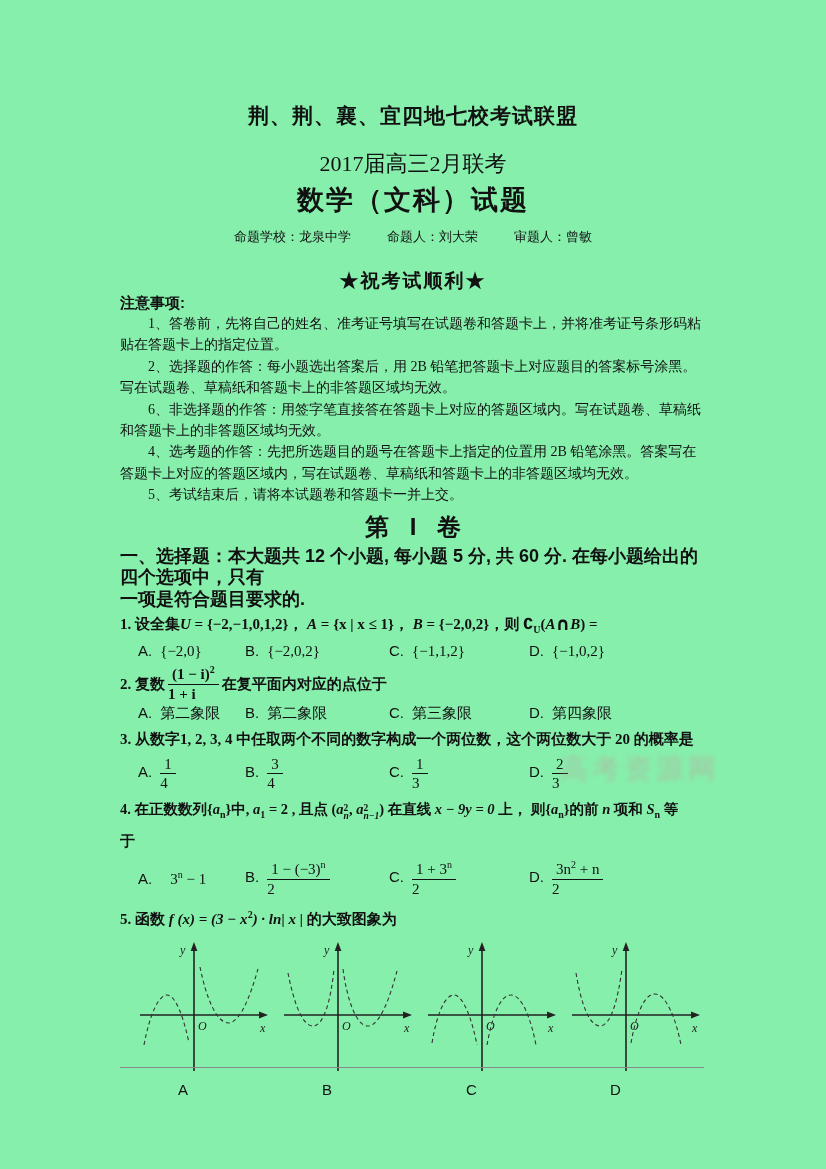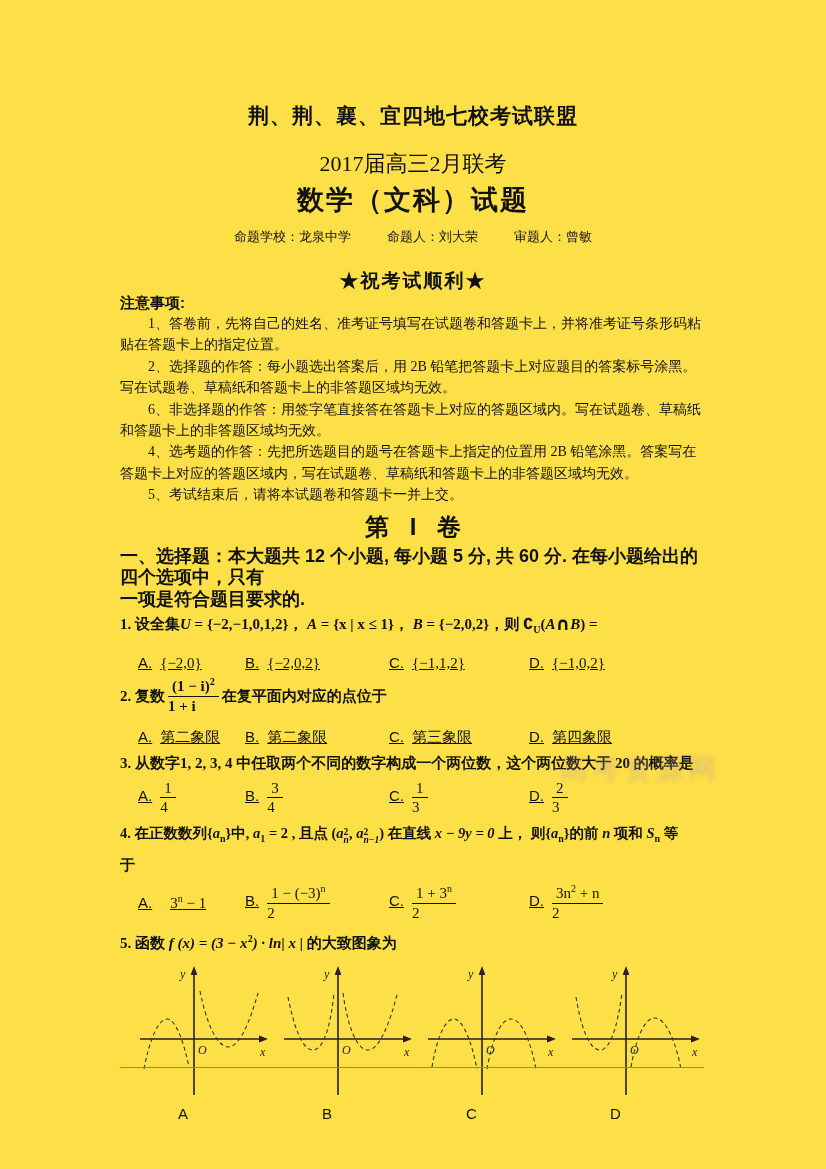--- a/index.html
+++ b/index.html
@@ -1,37 +1,37 @@
 <!DOCTYPE html>
 <html><head>
 <meta charset="utf-8">
 <style>
   html,body{margin:0;padding:0;background:#fff;}
-  .page{position:relative;width:826px;height:1169px;background:#fde047;overflow:hidden;
+  .page{position:relative;width:826px;height:1169px;background:#86efac;overflow:hidden;
         font-family:"Liberation Serif","DejaVu Serif",serif;color:#111;}
   .content{position:absolute;left:120px;top:0;width:586px;}
   .t1{margin-top:102px;text-align:center;font-family:"Liberation Sans","DejaVu Sans",sans-serif;
       font-weight:bold;font-size:21px;letter-spacing:1px;}
   .t2{margin-top:19px;text-align:center;font-size:22px;font-family:Liberation Serif, serif;}
   .t3{margin-top:3px;text-align:center;font-family:"Liberation Sans","DejaVu Sans",sans-serif;
       font-weight:bold;font-size:27px;letter-spacing:2px;}
   .byline{margin-top:10px;text-align:center;font-size:13px;}
   .byline span{margin:0 18px;}
   .wish{margin-top:22px;text-align:center;font-weight:bold;font-size:19px;letter-spacing:2px;}
   .notice-head{font-family:"Liberation Sans","DejaVu Sans",sans-serif;
       font-weight:bold;font-size:15px;}
   .notice p{margin:0;font-size:14px;line-height:21.4px;text-indent:2em;}
   .part-title{margin-top:5px;text-align:center;font-family:"Liberation Sans","DejaVu Sans",sans-serif;
       font-weight:bold;font-size:24px;word-spacing:14px;}
   .instr{font-family:"Liberation Sans","DejaVu Sans",sans-serif;font-weight:bold;
       font-size:18px;line-height:21.5px;margin-top:3px;}
   .q{font-size:15px;line-height:24px;margin-top:2px;font-weight:bold;}
   .q .var{font-style:italic;}
   .opt-row{display:grid;grid-template-columns:107px 144px 140px auto;padding-left:18px;
-      font-size:15px;margin:12px 0 4px 0;align-items:center;text-decoration:underline;}
+      font-size:15px;margin:0 0 4px 0;align-items:center;}
   .opt{white-space:nowrap;}
   .opt .lab{font-family:"Liberation Sans","DejaVu Sans",sans-serif;margin-right:8px;}
   .frac{display:inline-block;vertical-align:middle;text-align:left;line-height:1.25;}
   .frac .fn{display:block;border-bottom:1px solid #111;padding:0 4px;}
   .frac .fd{display:block;}
   .bigfrac{margin:0 3px;}
   .cap{font-size:1.2em;vertical-align:-1px;font-family:"DejaVu Sans",sans-serif;}
   .comp{font-family:"DejaVu Sans",sans-serif;}
   .ss{display:inline-block;vertical-align:-5px;line-height:0.9;font-size:9.5px;text-align:left;}
   .ss span{display:block;}

